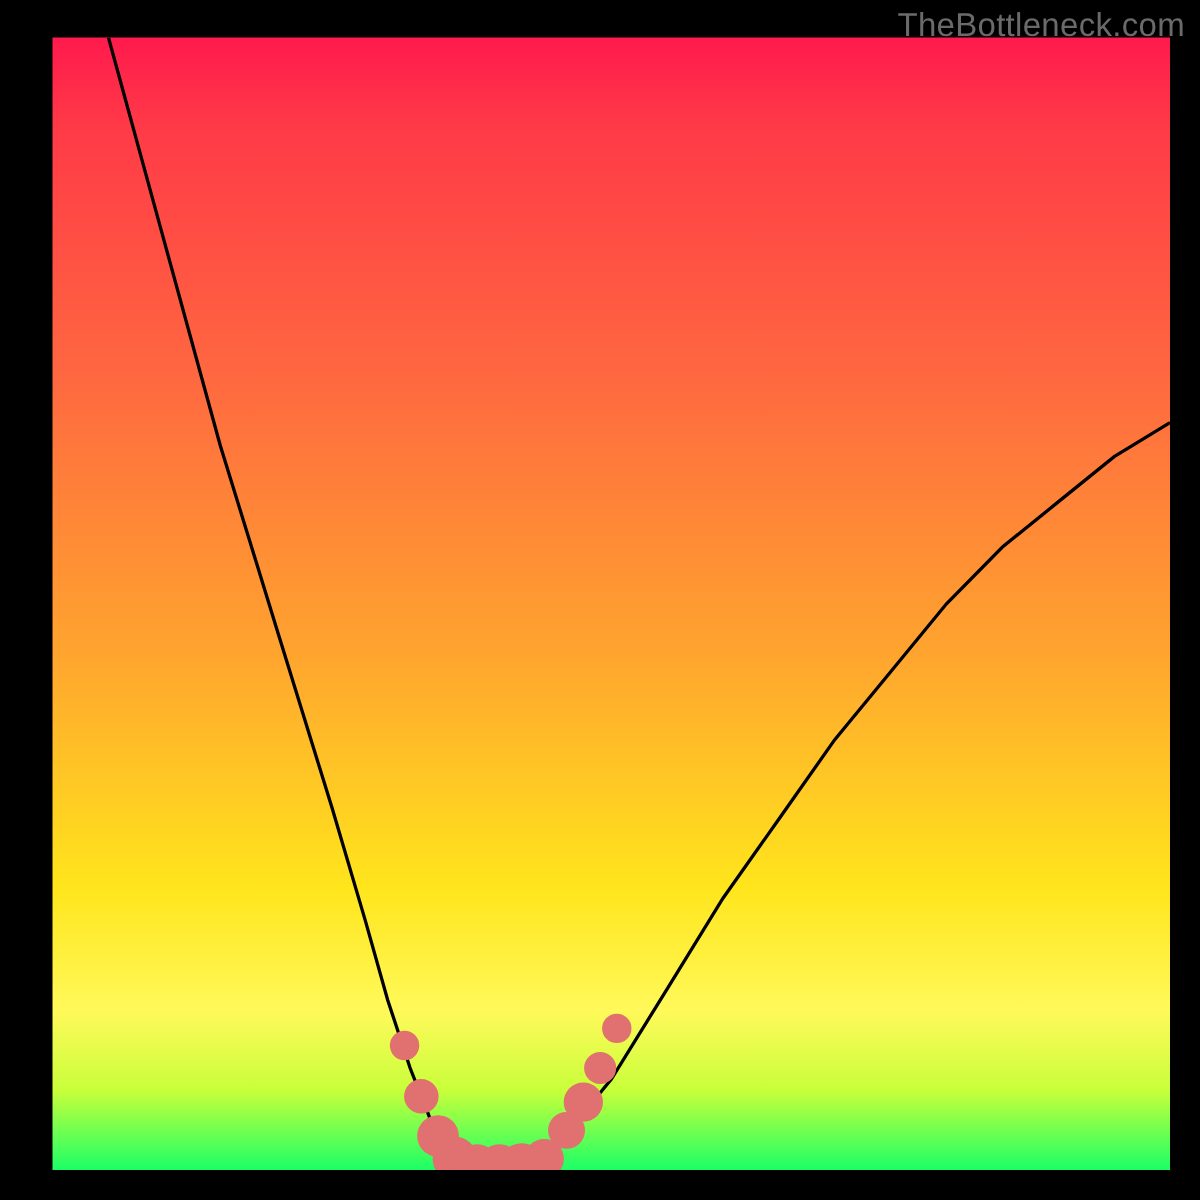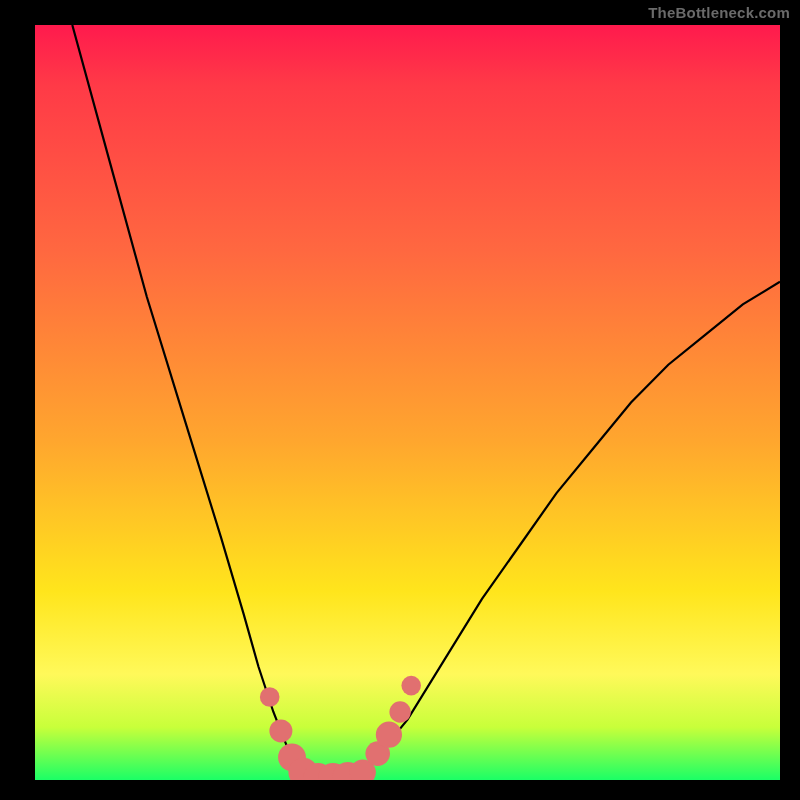--- a/index.html
+++ b/index.html
@@ -36,22 +36,22 @@
       #fff95a 86%,
       #c8ff3a 93%,
       #1bff66 100%
     );
   }
   .watermark {
     position: absolute;
     top: 4px;
     right: 10px;
     color: #6a6a6a;
-    font-size: 15px;
-    font-weight: 700;
+    font-size: 22px;
+    font-weight: 400;
     letter-spacing: 0.2px;
     z-index: 10;
   }
   svg.curve {
     position: absolute;
     left: 0;
     top: 0;
     width: 745px;
     height: 755px;
     z-index: 5;

